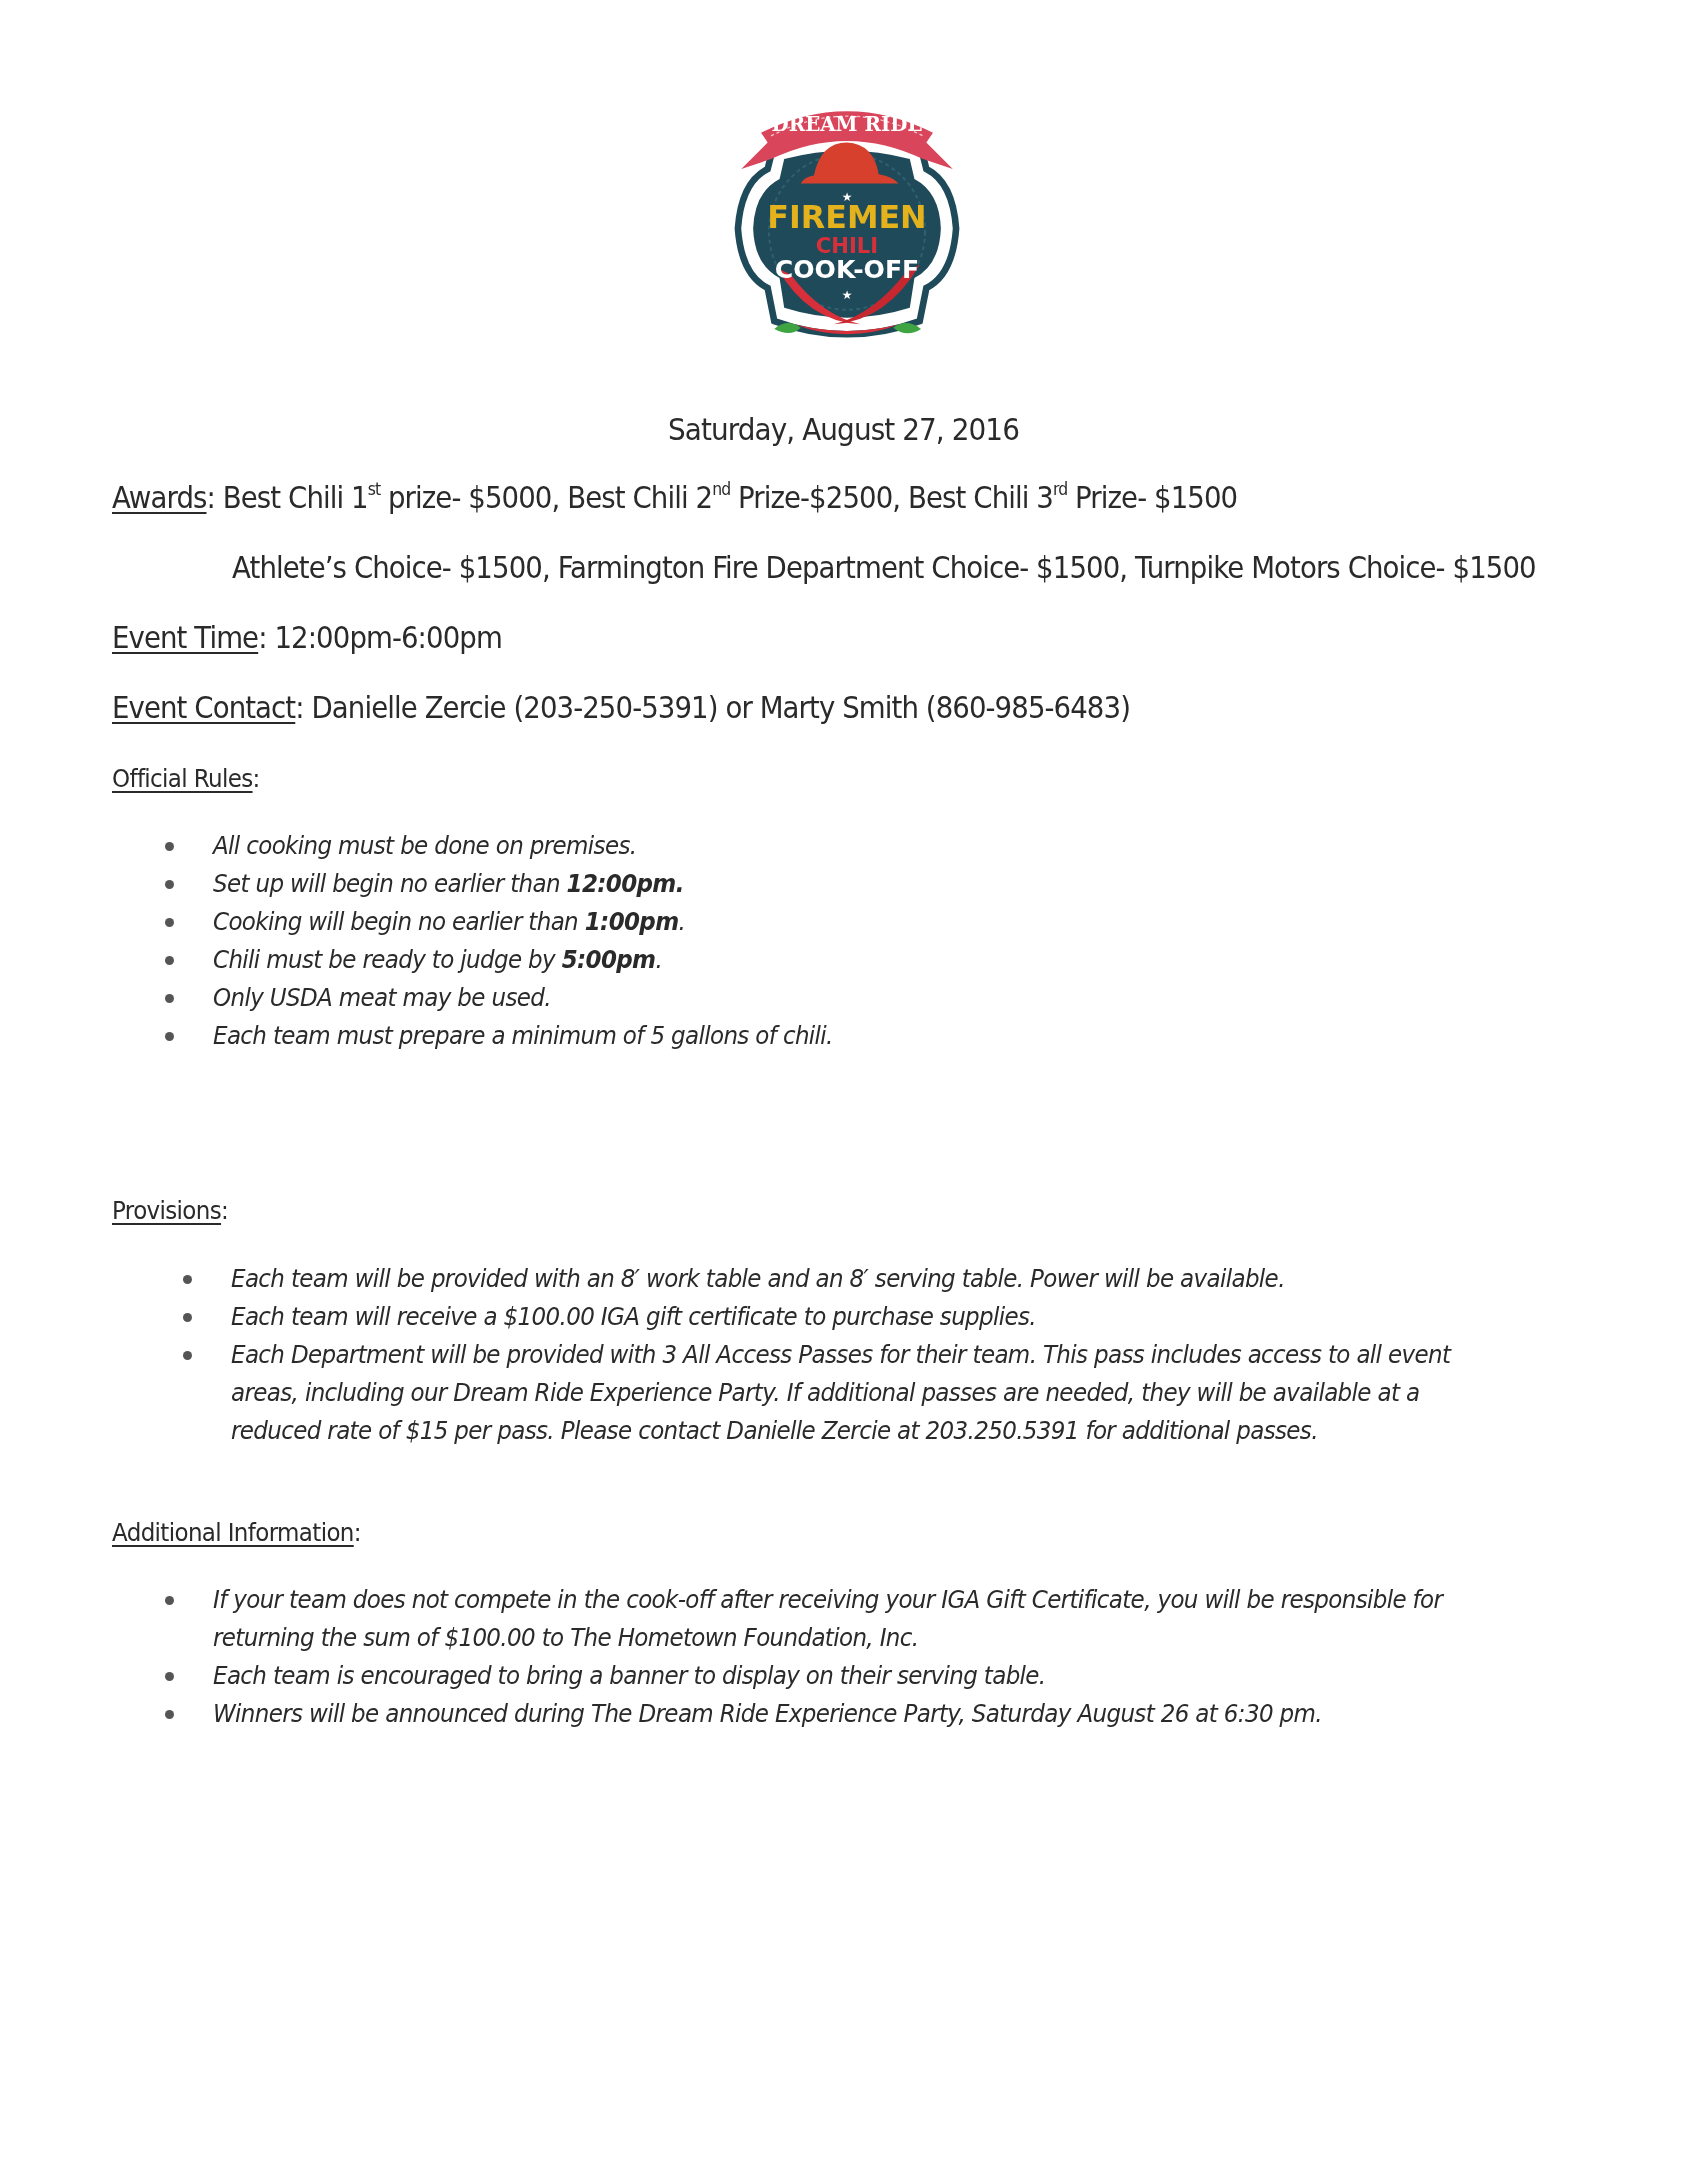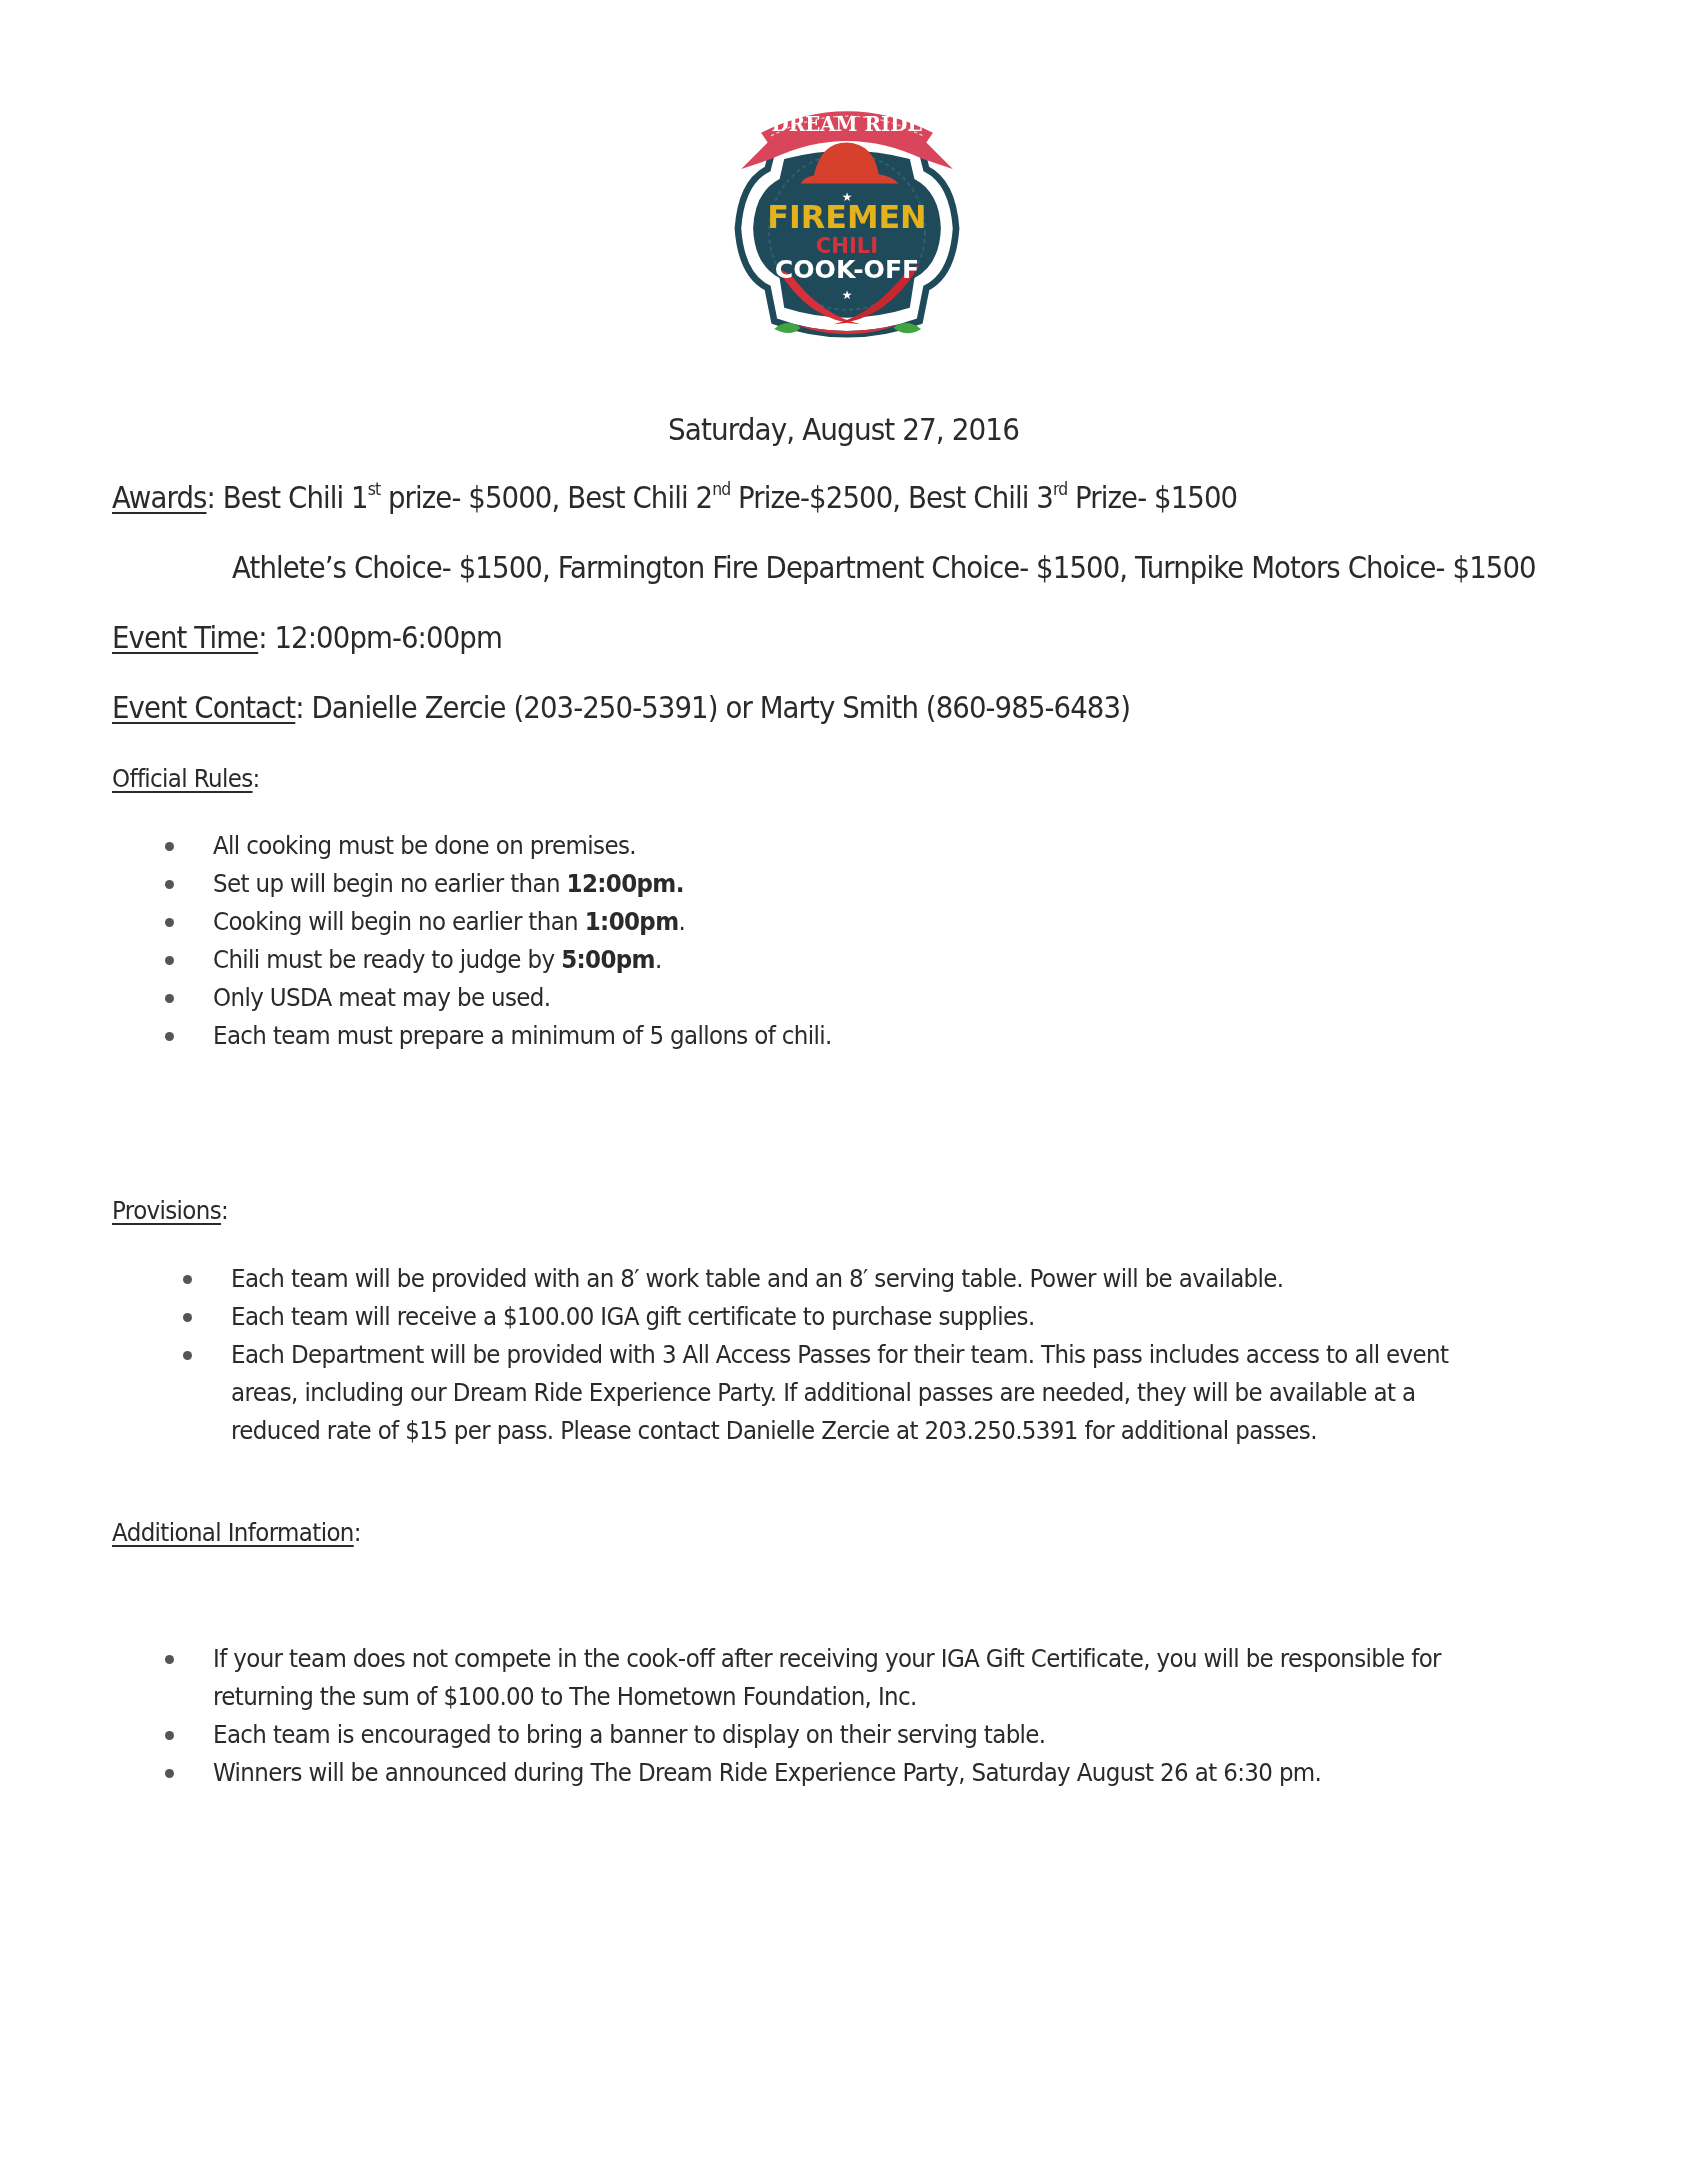--- a/index.html
+++ b/index.html
@@ -9,21 +9,21 @@
   .date { position: absolute; top: 412px; left: 0; width: 1687px; text-align: center;
           font-size: 30px; letter-spacing: -1px; transform: scaleX(0.93); transform-origin: 844px 0; }
   .line { position: absolute; font-size: 30px; white-space: nowrap; letter-spacing: -1px;
           transform: scaleX(0.92); transform-origin: 0 0; }
   .line u { text-decoration: underline; text-underline-offset: 4px; text-decoration-thickness: 2px; }
   .line sup { font-size: 17px; vertical-align: 13.2px; line-height: 0; }
   .heading { position: absolute; font-size: 25px; white-space: nowrap; letter-spacing: -0.7px;
              transform: scaleX(0.92); transform-origin: 0 0; }
   .heading u { text-decoration: underline; text-underline-offset: 4px; text-decoration-thickness: 2px; }
   ul.blist { position: absolute; margin: 0; padding: 0; list-style: none;
-             font-size: 25px; letter-spacing: -0.7px; line-height: 38px; }
+             font-size: 25px; letter-spacing: -0.7px; line-height: 38px; font-style: italic; }
   ul.blist li { position: relative; padding-left: 48px; }
   ul.blist li .bullet { position: absolute; left: 0; top: 14.6px; width: 9.3px; height: 9.3px;
                         border-radius: 50%; background: #555; }
   ul.blist li .txt { display: inline-block; transform: scaleX(0.92); transform-origin: 0 0; width: 108%; }
   b { font-weight: bold; }
 </style>
 </head>
 <body>
 
 <div class="logo">
@@ -87,18 +87,18 @@
 </div>
 <ul class="blist" style="left:183px; top:1260px; width:1422px;">
   <li><span class="bullet"></span><span class="txt">Each team will be provided with an 8′ work table and an 8′ serving table. Power will be available.</span></li>
   <li><span class="bullet"></span><span class="txt">Each team will receive a $100.00 IGA gift certificate to purchase supplies.</span></li>
   <li><span class="bullet"></span><span class="txt"><span>Each Department will be provided with 3 All Access Passes for their team. This pass includes access to all event</span><br><span>areas, including our Dream Ride Experience Party.  If additional passes are needed, they will be available at a</span><br><span>reduced rate of $15 per pass. Please contact Danielle Zercie at 203.250.5391 for additional passes.</span></span></li>
 </ul>
 
 <div class="heading" style="left:112px; top:1518px;">
   <u>Additional Information</u><span>:</span>
 </div>
-<ul class="blist" style="left:165px; top:1640px; width:1456px;">
+<ul class="blist" style="left:165px; top:1581px; width:1456px;">
   <li><span class="bullet"></span><span class="txt"><span>If your team does not compete in the cook-off after receiving your IGA Gift Certificate, you will be responsible for</span><br><span>returning the sum of $100.00 to The Hometown Foundation, Inc.</span></span></li>
   <li><span class="bullet"></span><span class="txt">Each team is encouraged to bring a banner to display on their serving table.</span></li>
   <li><span class="bullet"></span><span class="txt">Winners will be announced during The Dream Ride Experience Party, Saturday August 26 at 6:30 pm.</span></li>
 </ul>
 
 
 </body></html>

